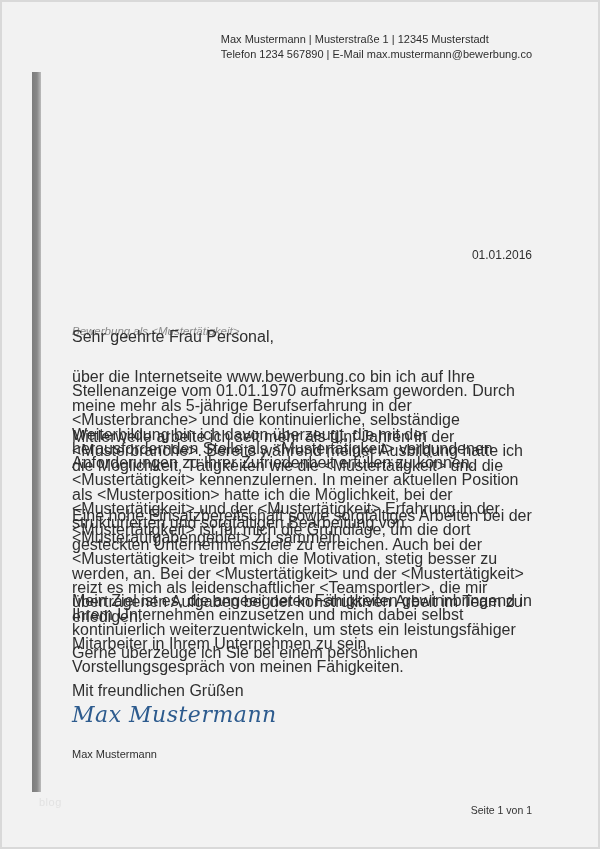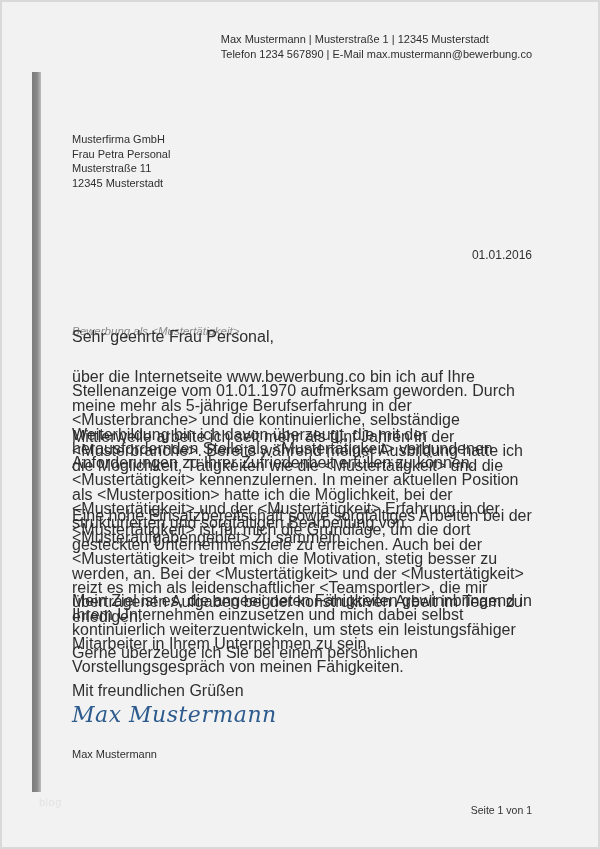--- a/index.html
+++ b/index.html
@@ -97,26 +97,20 @@
 
 <div class="page">
 
   <div class="accent-bar"></div>
 
   <div class="sender-header">
     <div>Max Mustermann | Musterstraße 1 | 12345 Musterstadt</div>
     <div>Telefon 1234 567890 | E-Mail max.mustermann@bewerbung.co</div>
   </div>
 
-  <div class="recipient">
-    <div>Musterfirma GmbH</div>
-    <div>Frau Petra Personal</div>
-    <div>Musterstraße 11</div>
-    <div>12345 Musterstadt</div>
-  </div>
 
   <div class="date-line">01.01.2016</div>
 
   <div class="subject-line">Bewerbung als &lt;Mustertätigkeit&gt;</div>
 
   <div class="para salutation">Sehr geehrte Frau Personal,</div>
 
   <div class="para para-0">über die Internetseite www.bewerbung.co bin ich auf Ihre Stellenanzeige vom 01.01.1970 aufmerksam geworden. Durch meine mehr als 5-jährige Berufserfahrung in der &lt;Musterbranche&gt; und die kontinuierliche, selbständige Weiterbildung bin ich davon überzeugt, die mit der herausfordernden Stelle als &lt;Mustertätigkeit&gt; verbundenen Anforderungen zu Ihrer Zufriedenheit erfüllen zu können.</div>
   <div class="para para-1">Mittlerweile arbeite ich seit mehr als fünf Jahren in der &lt;Musterbranche&gt;. Bereits während meiner Ausbildung hatte ich die Möglichkeit, Tätigkeiten wie die &lt;Mustertätigkeit&gt; und die &lt;Mustertätigkeit&gt; kennenzulernen. In meiner aktuellen Position als &lt;Musterposition&gt; hatte ich die Möglichkeit, bei der &lt;Mustertätigkeit&gt; und der &lt;Mustertätigkeit&gt; Erfahrung in der strukturierten und sorgfältigen Bearbeitung von &lt;Musteraufgabengebiet&gt; zu sammeln.</div>
   <div class="para para-2">Eine hohe Einsatzbereitschaft sowie sorgfältiges Arbeiten bei der &lt;Mustertätigkeit&gt; ist für mich die Grundlage, um die dort gesteckten Unternehmensziele zu erreichen. Auch bei der &lt;Mustertätigkeit&gt; treibt mich die Motivation, stetig besser zu werden, an. Bei der &lt;Mustertätigkeit&gt; und der &lt;Mustertätigkeit&gt; reizt es mich als leidenschaftlicher &lt;Teamsportler&gt;, die mir übertragenen Aufgaben bei der konstruktiven Arbeit im Team zu erledigen.</div>

